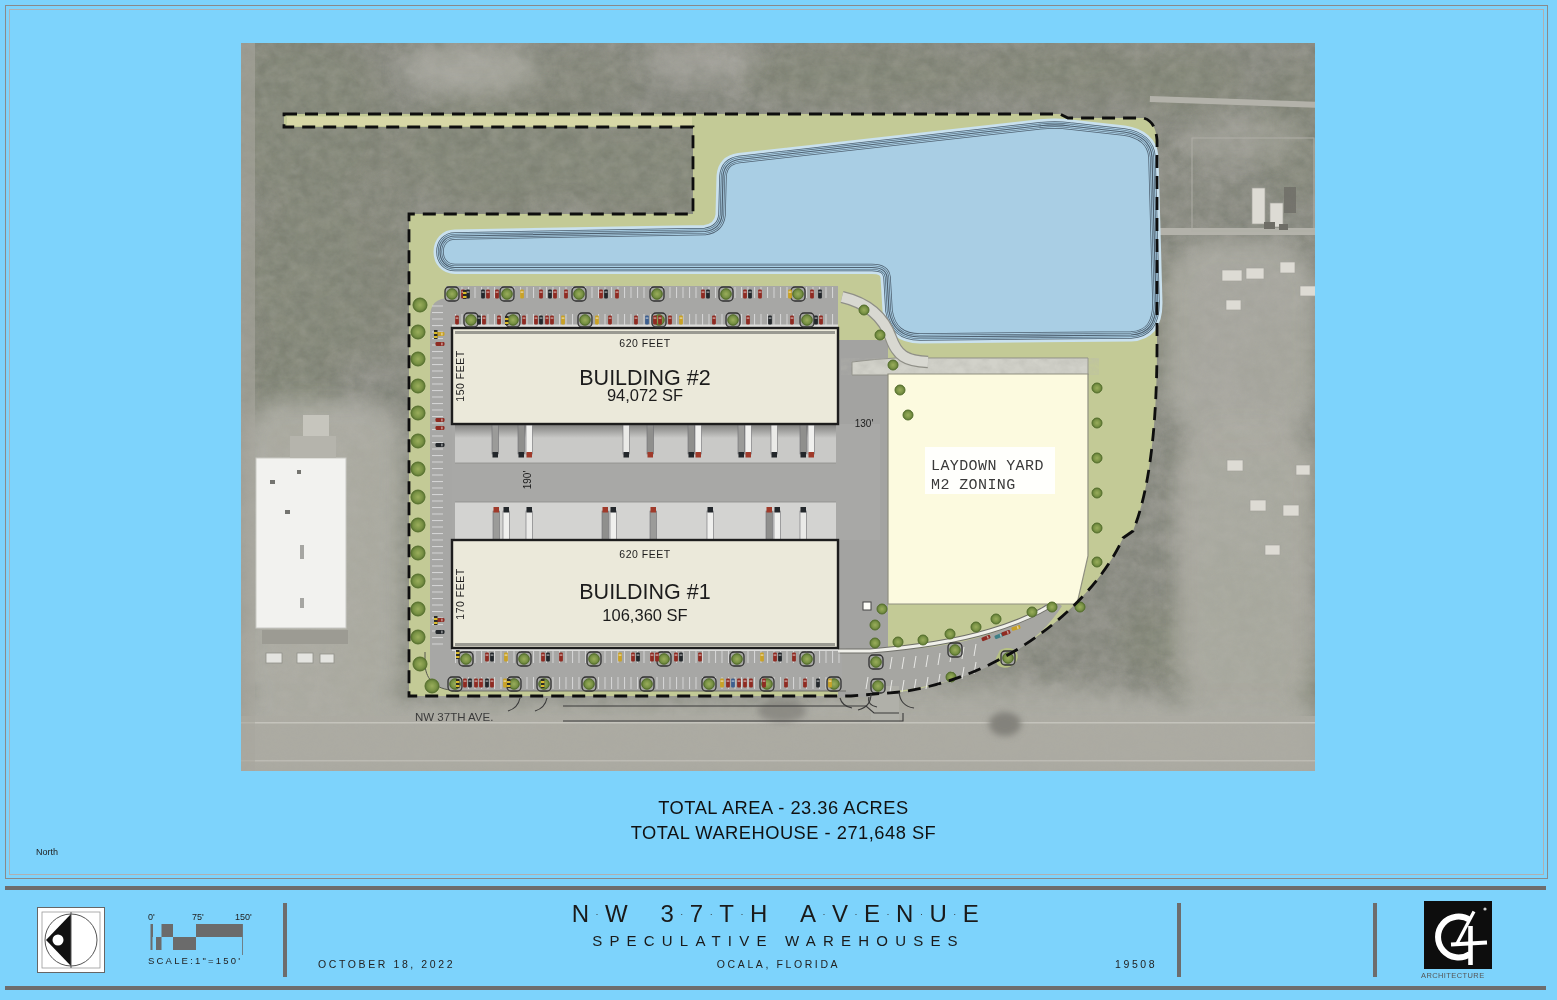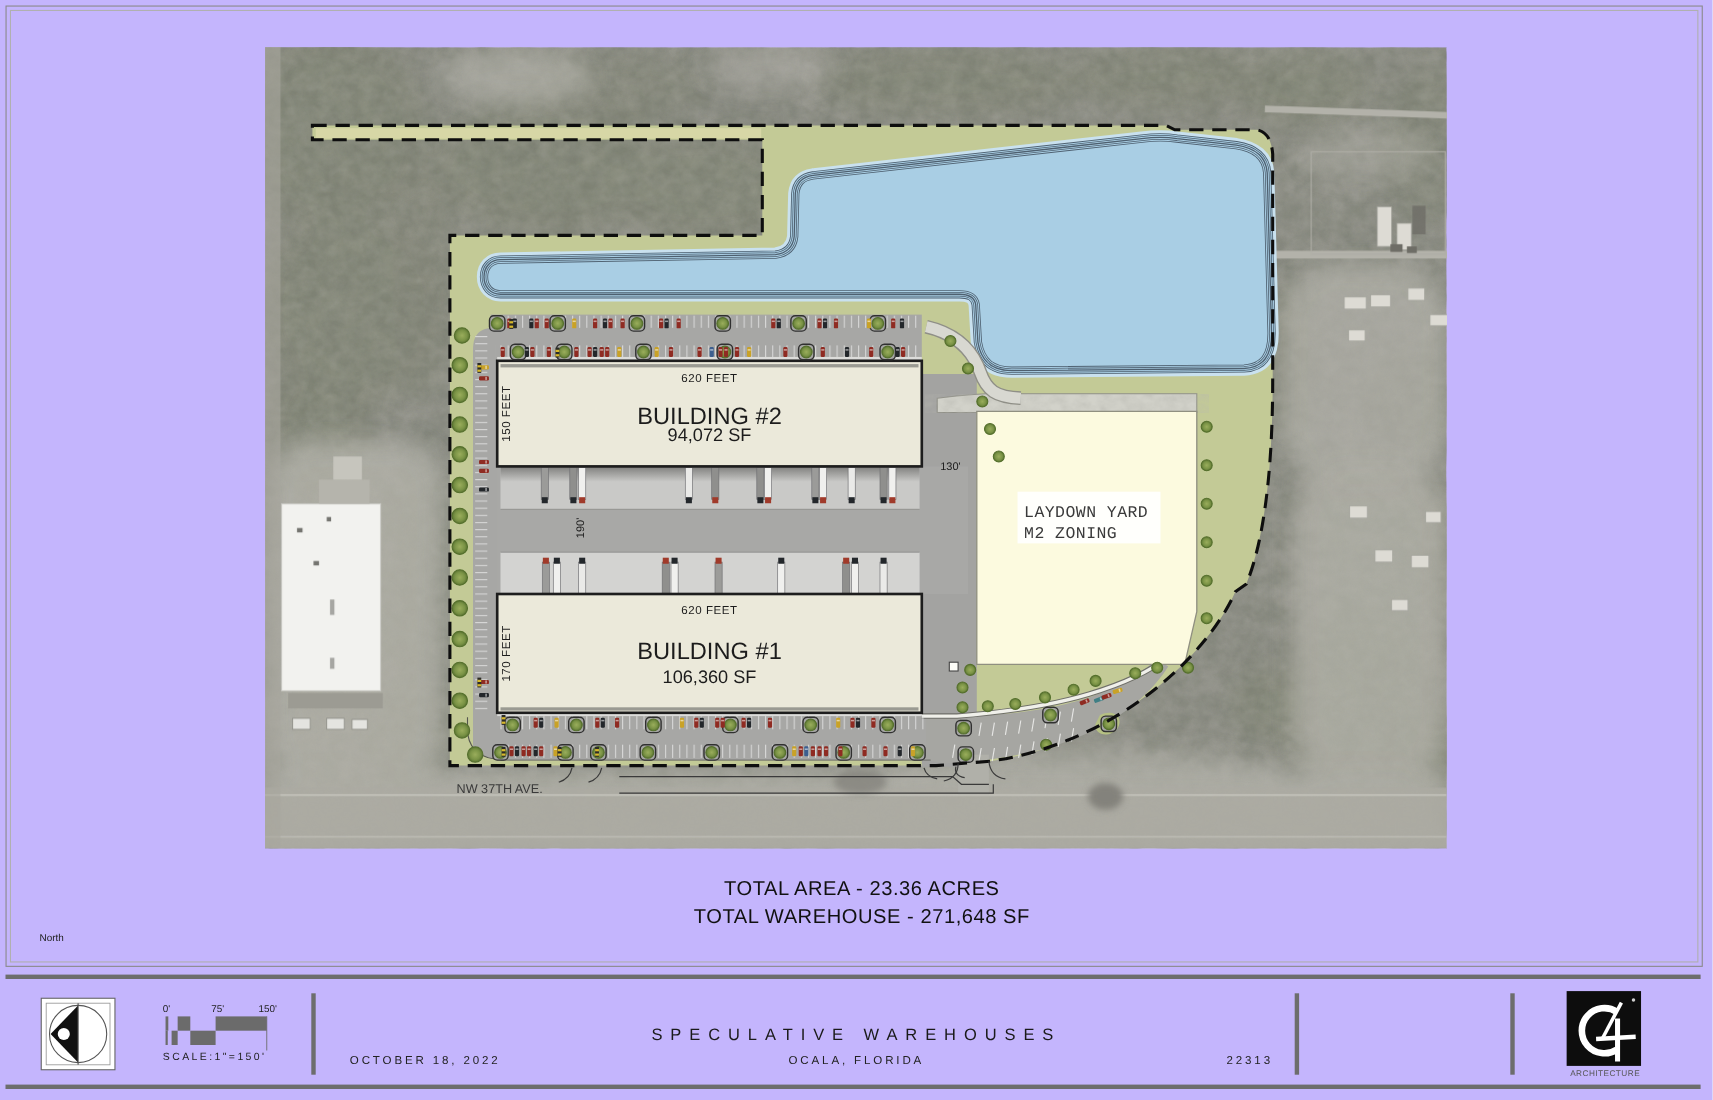--- a/index.html
+++ b/index.html
@@ -1,35 +1,35 @@
 <!DOCTYPE html>
 <html><head>
 <meta charset="utf-8">
 <style>
   html,body{margin:0;padding:0;background:#fff;width:1557px;height:1000px;overflow:hidden;
     font-family:"Liberation Sans",sans-serif;}
-  #page{position:relative;width:1557px;height:1000px;background:#c4b5fd;}
+  #page{position:relative;width:1557px;height:1000px;background:#7dd3fc;}
   .abs{position:absolute;}
   
   #frameOuter{left:5px;top:5px;width:1541px;height:872px;border:1px solid #8a8a8a;}
   #frameInner{left:9px;top:9px;width:1533px;height:864px;border:1px solid #b0b0b0;}
   
   #tot1{left:5px;top:797px;width:1557px;text-align:center;font-size:18.3px;color:#111;letter-spacing:.5px;}
   #tot2{left:5px;top:822px;width:1557px;text-align:center;font-size:18.3px;color:#111;letter-spacing:.5px;}
   
   #tbTop{left:5px;top:886px;width:1541px;height:4px;background:#6d6d6d;}
   #tbBot{left:5px;top:986px;width:1541px;height:4px;background:#6d6d6d;}
   .vbar{top:903px;width:4px;height:74px;background:#6d6d6d;}
   #north{left:36px;top:847px;font-size:9px;color:#222;}
   #date{left:318px;top:958px;font-size:10.5px;letter-spacing:2.6px;color:#222;text-align:right;}
   #title1{left:0;top:900px;width:1557px;text-align:center;font-size:24px;color:#1a1a1a;letter-spacing:6.5px;}
   #title2{left:0;top:932px;width:1557px;text-align:center;font-size:15px;color:#1a1a1a;letter-spacing:7.2px;}
   #title3{left:0;top:958px;width:1557px;text-align:center;font-size:10.5px;letter-spacing:2.6px;color:#222;}
   #jobno{left:1115px;top:958px;font-size:10.5px;letter-spacing:2.6px;color:#222;}
-  #arch{left:1421px;top:971px;width:70px;text-align:right;font-size:7.5px;letter-spacing:.4px;color:#555;}
+  #arch{left:1421px;top:971px;width:70px;text-align:left;font-size:7.5px;letter-spacing:.4px;color:#555;}
   .dot{font-size:9px;vertical-align:5px;color:#333;}
 </style>
 </head>
 <body>
 <div id="page">
   <div class="abs" id="frameOuter"></div>
   <div class="abs" id="frameInner"></div>
 
   <svg class="abs" style="left:241px;top:43px" width="1074" height="728" viewBox="241 43 1074 728">
     <defs>
@@ -620,23 +620,24 @@
       <rect x="56" y="16" width="46.5" height="13"></rect>
       <rect x="10.5" y="29" width="2" height="13"></rect>
       <rect x="16" y="29" width="5.5" height="13"></rect>
       <rect x="33" y="29" width="23" height="13"></rect>
     </g>
     <line x1="102.5" y1="16" x2="102.5" y2="47" stroke="#6b6b6b" stroke-width="0.8"></line>
     <text x="8" y="56" font-family="Liberation Sans, sans-serif" font-size="9.5" letter-spacing="2.2" fill="#222">SCALE:1"=150'</text>
   </svg>
 
   <div class="abs" id="date">OCTOBER 18, 2022</div>
+  <div class="abs" id="title1">N<span class="dot">·</span>W&nbsp;&nbsp;3<span class="dot">·</span>7<span class="dot">·</span>T<span class="dot">·</span>H&nbsp;&nbsp;A<span class="dot">·</span>V<span class="dot">·</span>E<span class="dot">·</span>N<span class="dot">·</span>U<span class="dot">·</span>E</div>
   <div class="abs" id="title3">OCALA, FLORIDA</div>
   <div class="abs" id="title2">SPECULATIVE WAREHOUSES</div>
-  <div class="abs" id="jobno">22313</div>
+  <div class="abs" id="jobno">19508</div>
 
   <svg class="abs" style="left:1424px;top:901px" width="68" height="68" viewBox="0 0 68 68">
     <rect width="68" height="68" fill="#0d0d0d"></rect>
     <circle cx="61" cy="8" r="1.6" fill="#cfcfcf"></circle>
     <path d="M 46,19 A 20.5,20.5 0 1 0 46,53" fill="none" stroke="#fff" stroke-width="6"></path>
     <g stroke="#fff" fill="none">
       <path d="M50,10.5 L32.5,43.5" stroke-width="3.2"></path>
       <path d="M27,43.5 L63,41.5" stroke-width="4.2"></path>
       <path d="M46.5,25 L46.5,64" stroke-width="4.6"></path>
     </g>

